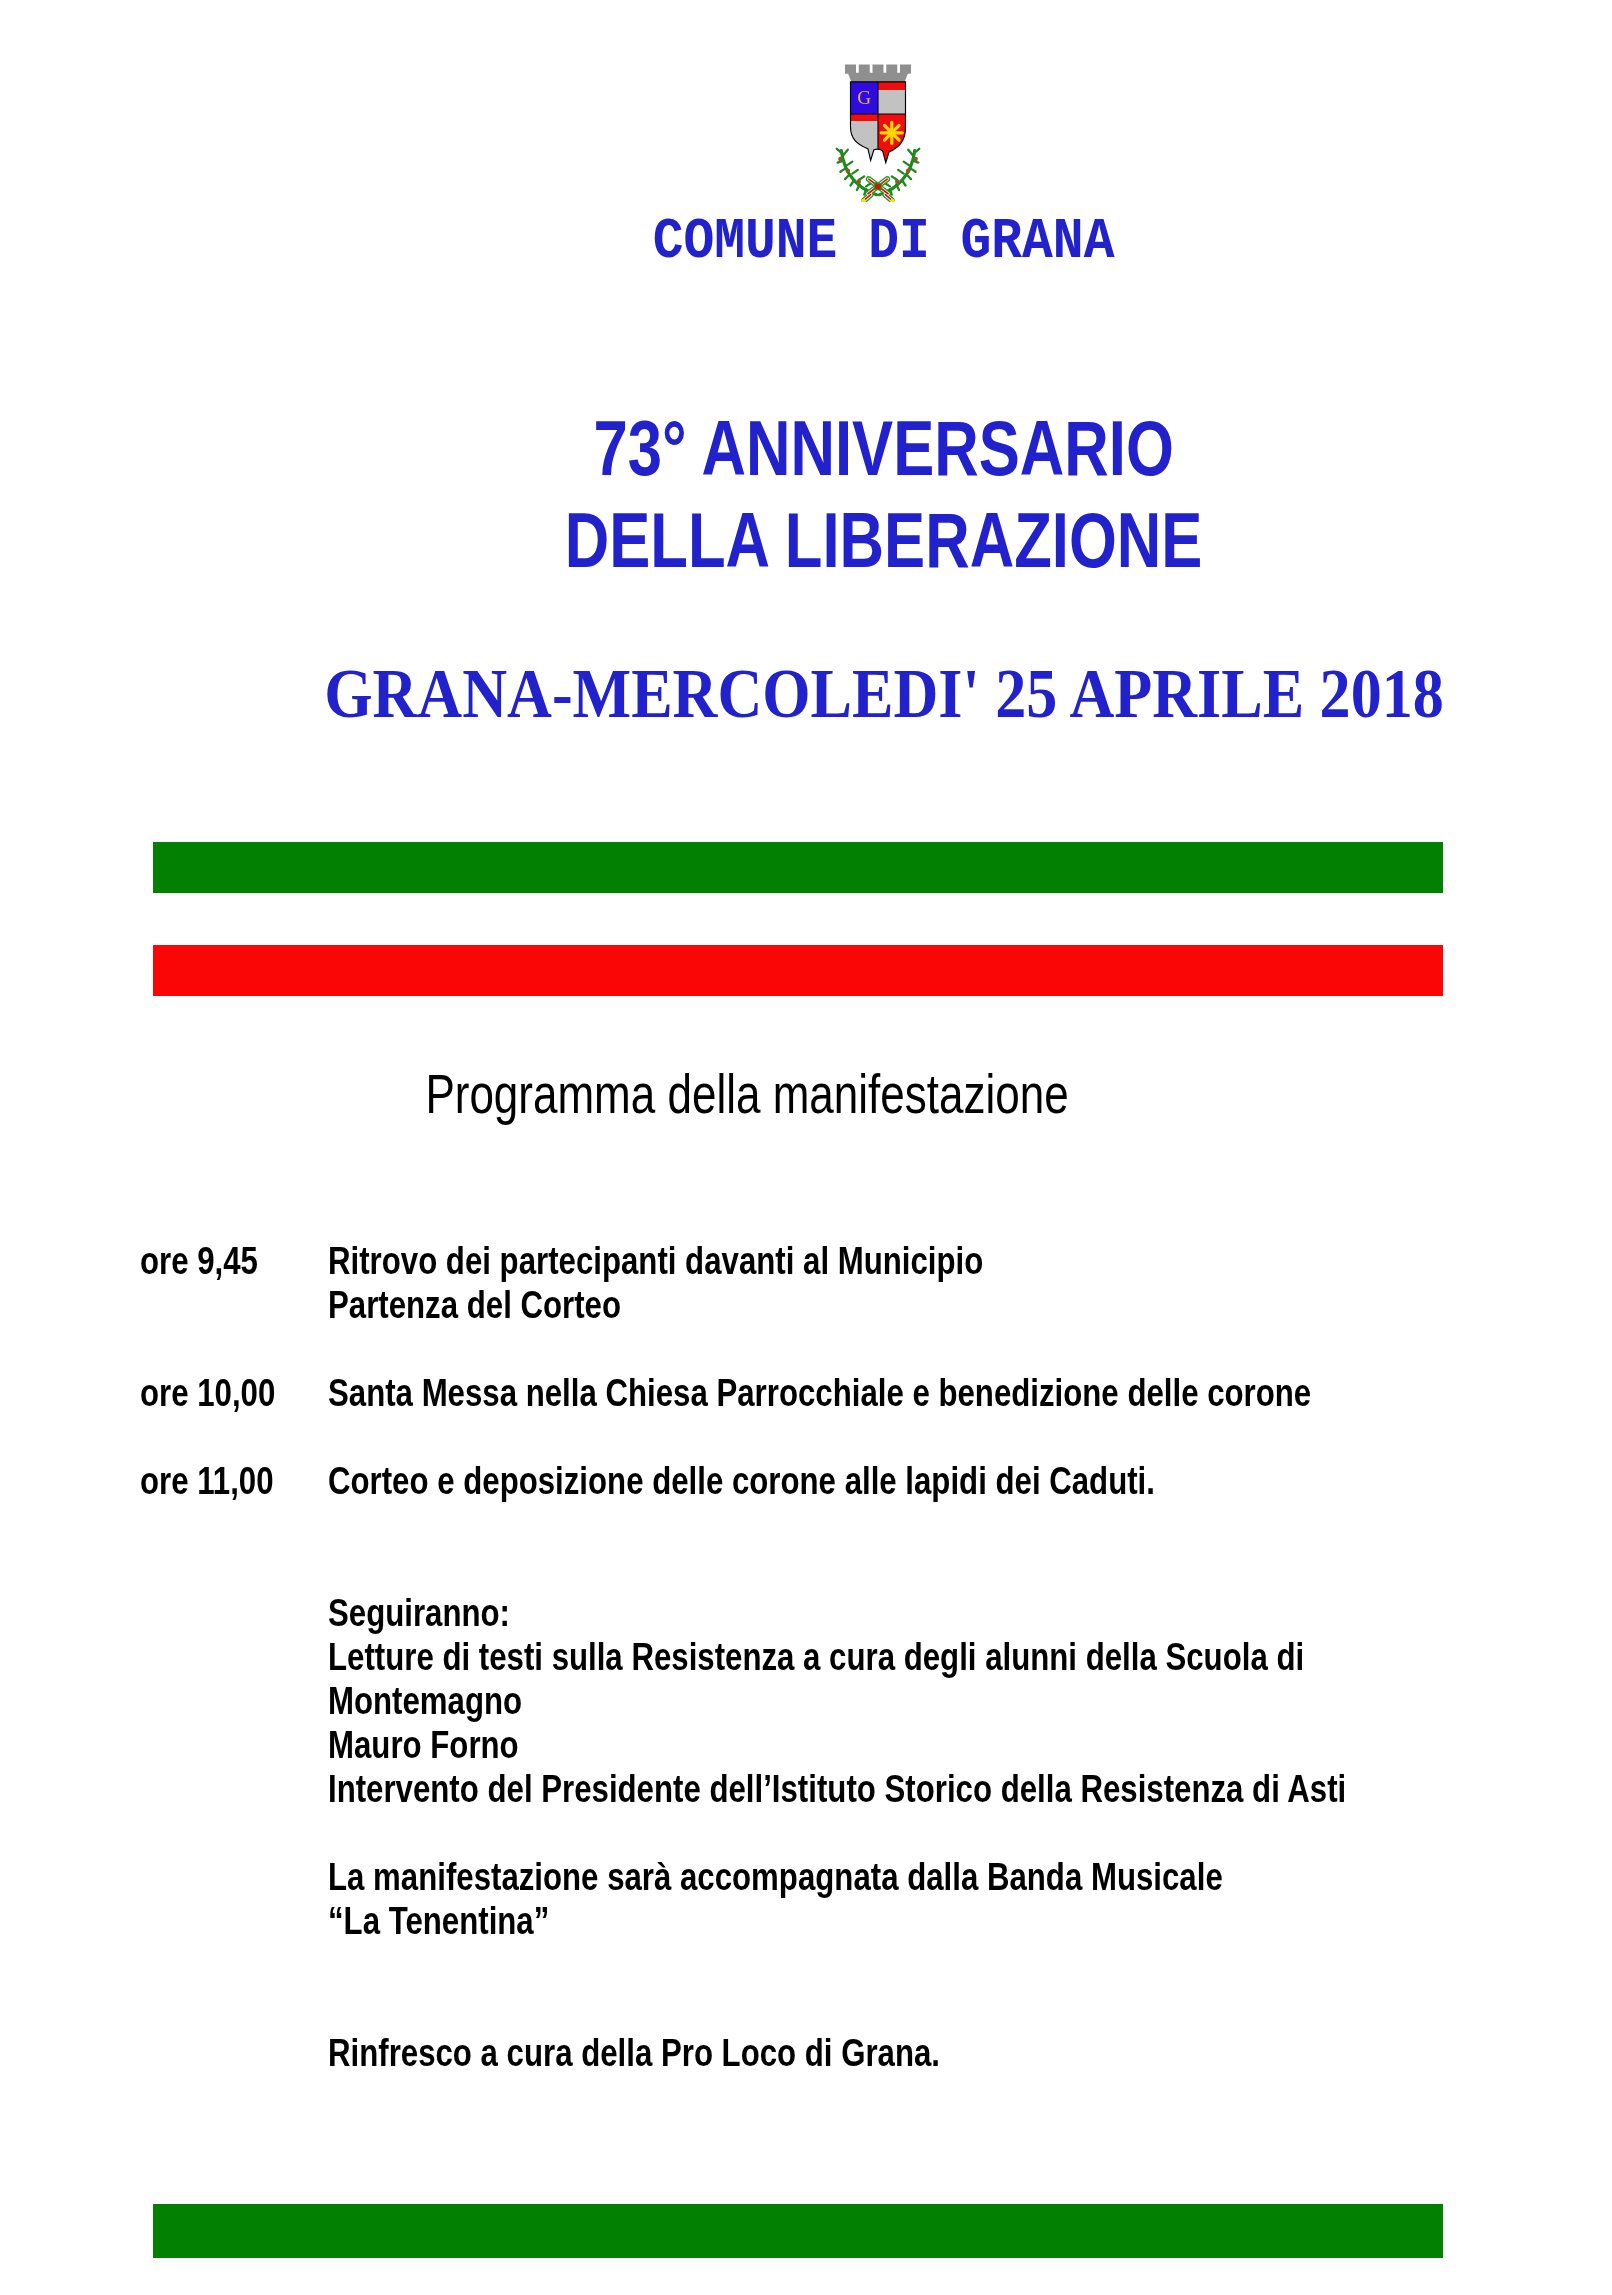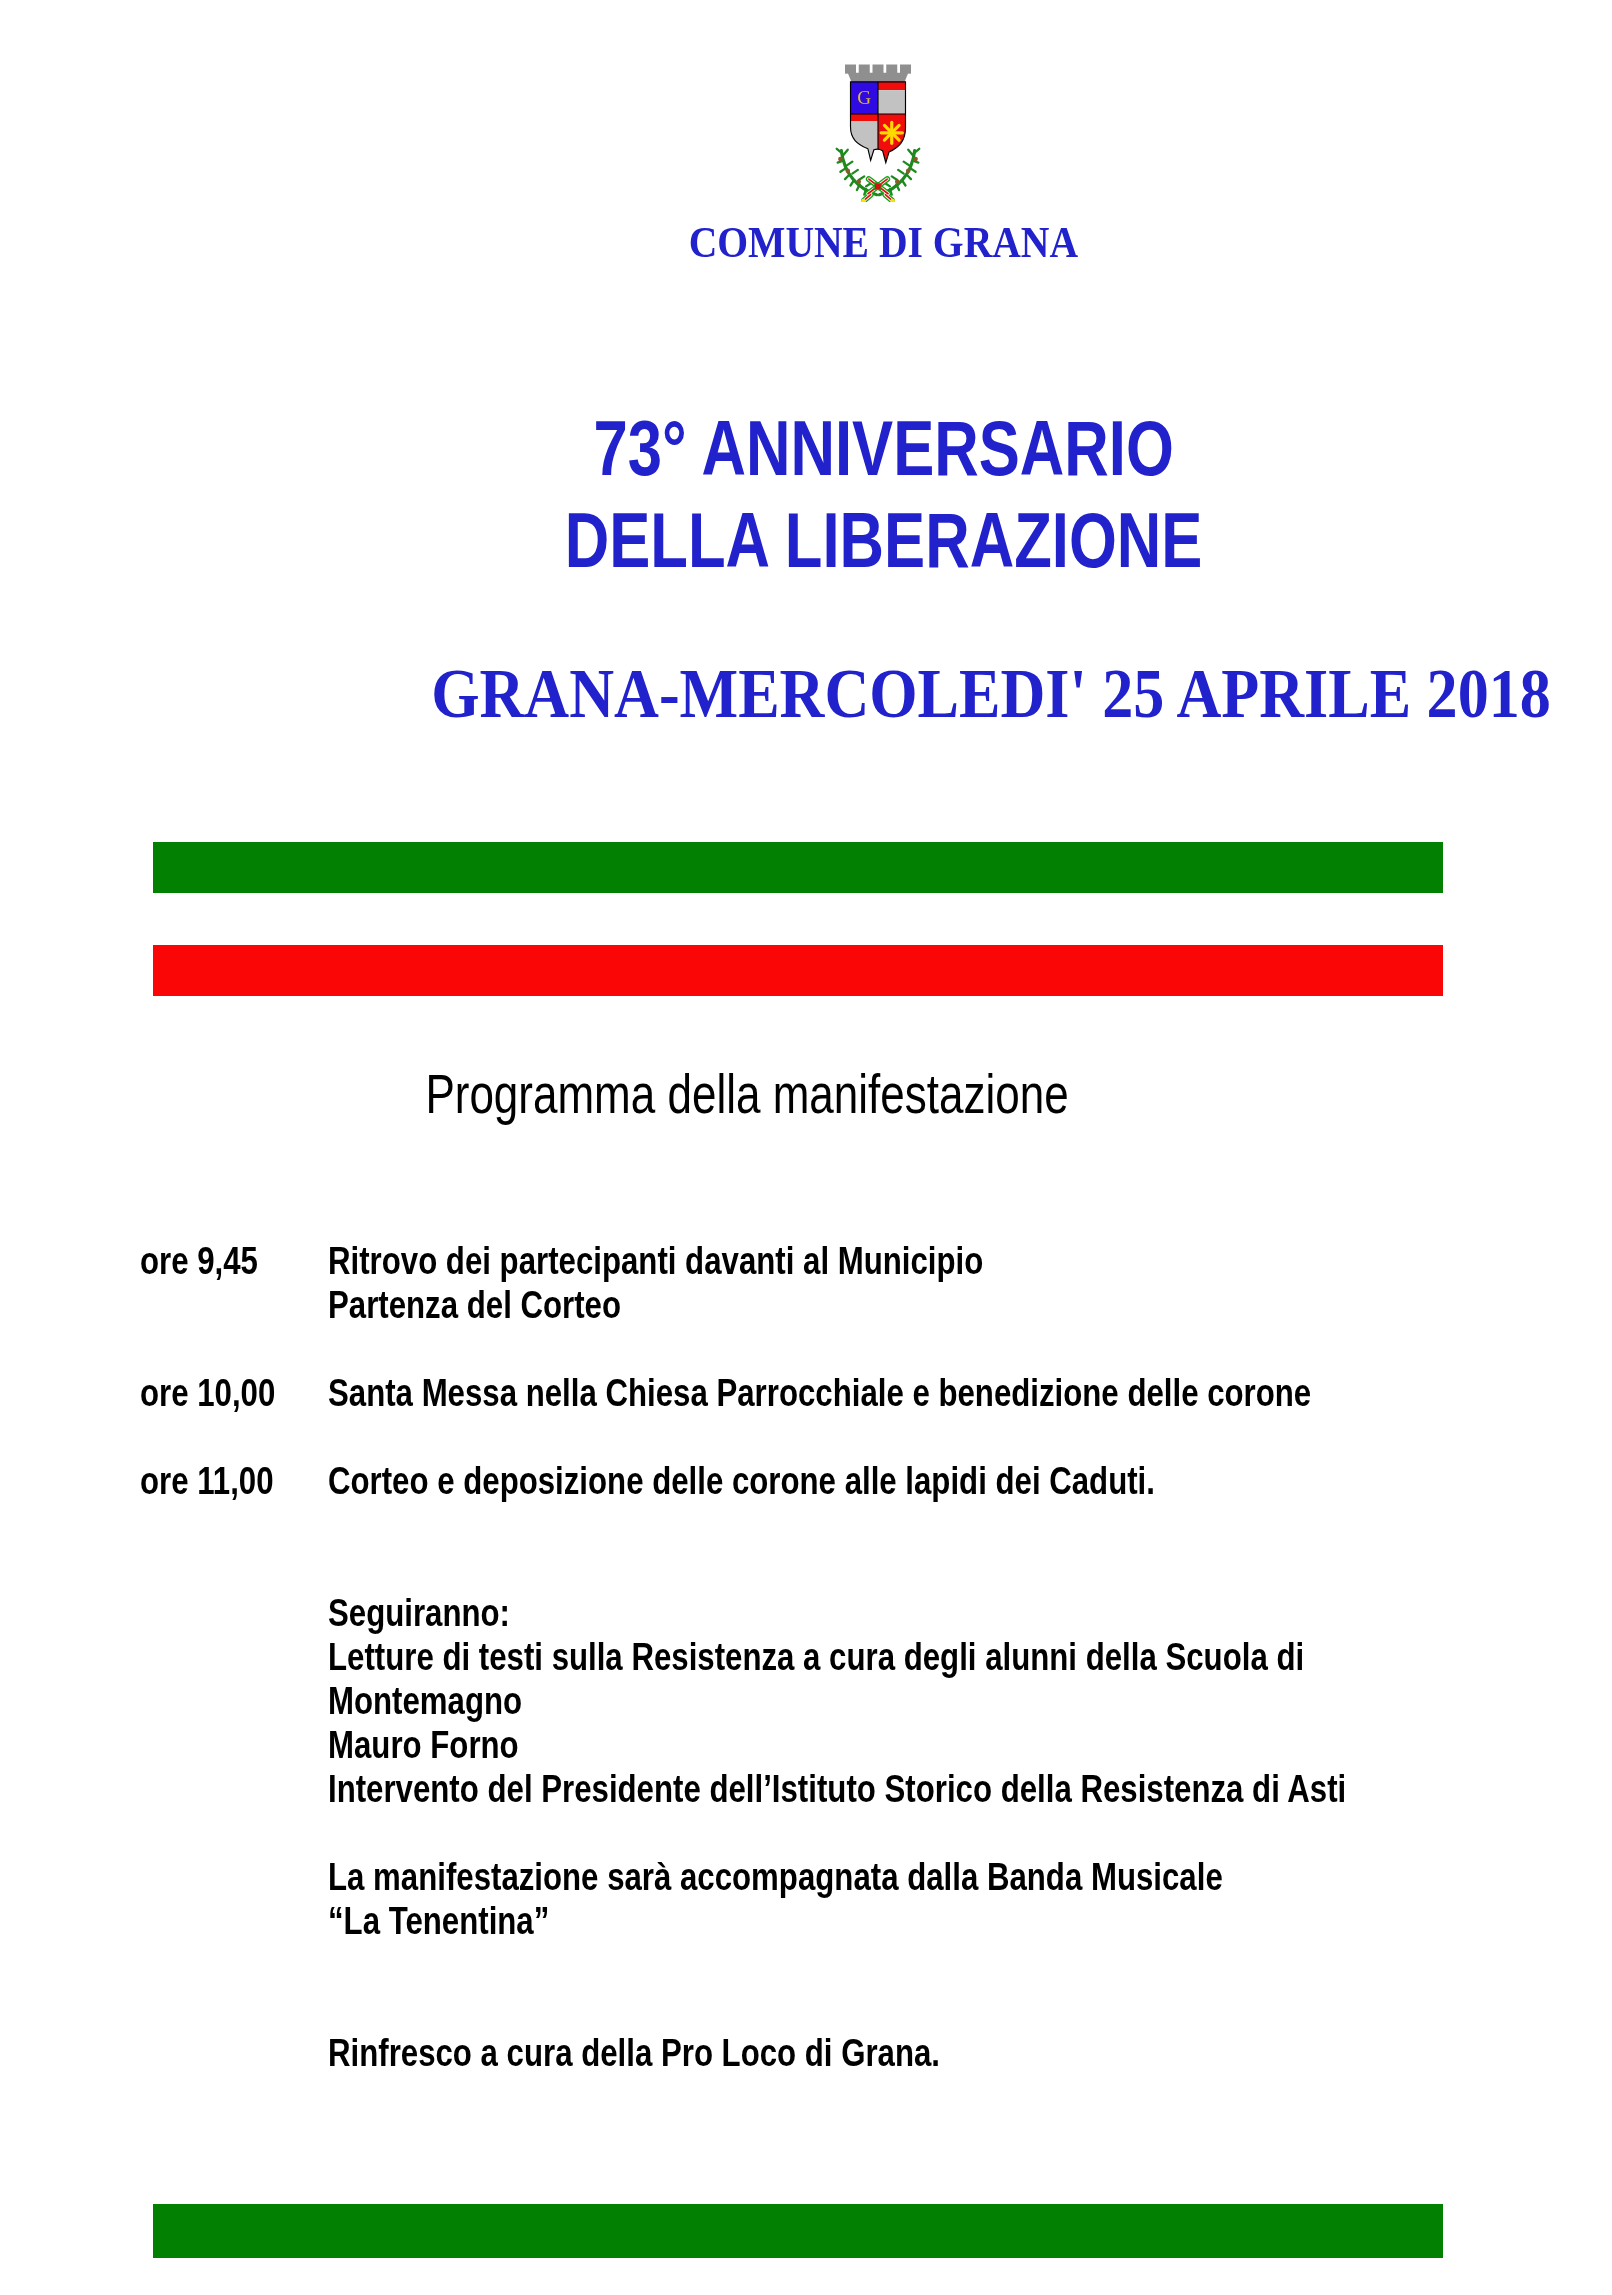--- a/index.html
+++ b/index.html
@@ -17,40 +17,39 @@
   .sx { display: inline-block; white-space: nowrap; }
 
   
   .crest { position: absolute; left: 832px; top: 59px; width: 92px; height: 143px; }
   .crest svg { display: block; width: 100%; height: 100%; }
 
   
   .center-axis { position: absolute; left: 0; width: 1459px; padding-left: 154px; text-align: center; }
   .comune {
     top: 215px;
-    font-family: Liberation Serif, serif;
-    font-size: 44px; line-height: 55px; font-weight: bold;
+    font-family: Liberation Mono, monospace;
+    font-size: 57px; line-height: 55px; font-weight: bold;
     color: var(--heading_blue, #2222cc);
   }
   .comune .sx { transform: scaleX(0.90); transform-origin: center; }
 
   .event-title {
     top: 402px;
     font-family: Liberation Sans, sans-serif;
     font-size: 77px; line-height: 92px; font-weight: bold;
     color: var(--heading_blue, #2222cc);
   }
   .event-title .sx { transform: scaleX(0.80); transform-origin: center; }
 
   .dateline {
     top: 658px;
     font-family: "Liberation Serif", serif;
     font-size: 69px; line-height: 73px; font-weight: bold;
     color: var(--heading_blue, #2222cc);
-    text-align: right;
   }
   .dateline .sx { transform: scaleX(0.90); transform-origin: center; }
 
   
   .bar { position: absolute; left: 153px; width: 1290px; }
   .bar.green { background: var(--flag_green, #028002); }
   .bar.red   { background: var(--flag_red, #fb0606); }
   .bar.top-green    { top: 842px; height: 51px; }
   .bar.top-red      { top: 945px; height: 51px; }
   .bar.bottom-green { top: 2204px; height: 54px; }

